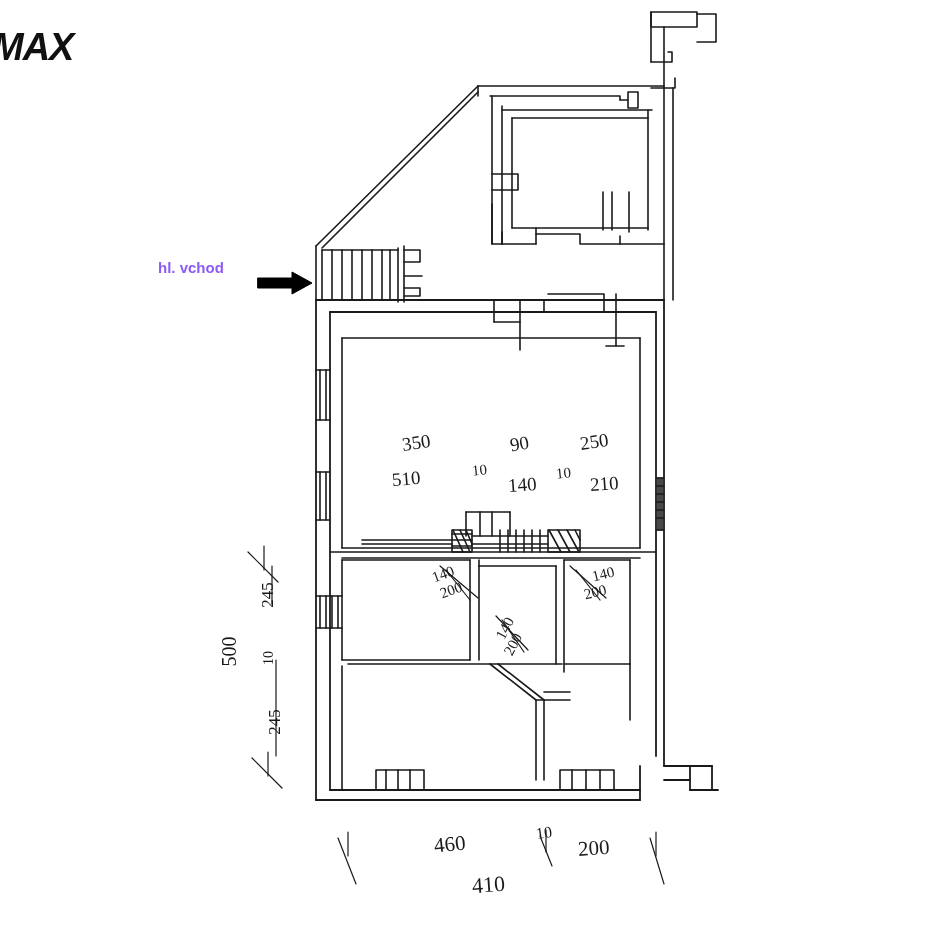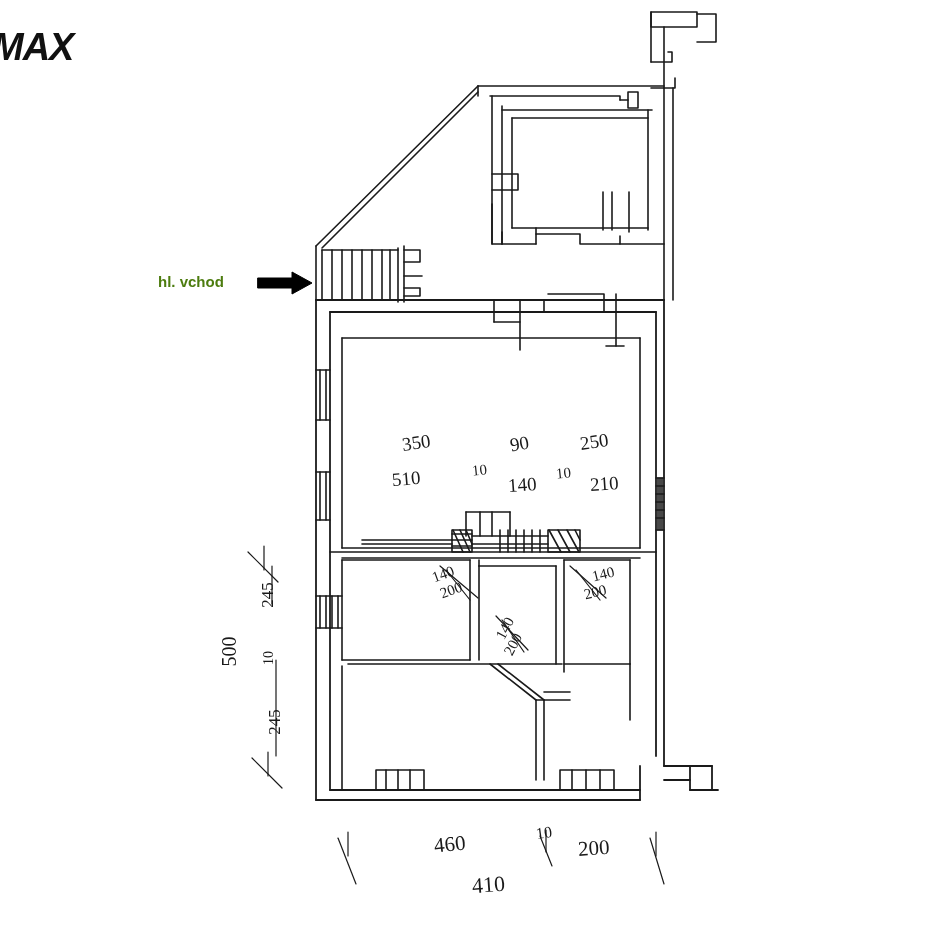--- a/index.html
+++ b/index.html
@@ -31,25 +31,25 @@
     font-family: "Liberation Sans", sans-serif;
     font-weight: bold;
     font-style: italic;
     font-size: 38px;
     letter-spacing: -1px;
     color: #111111;
   }
   .entry-label {
     position: absolute;
     left: 158px;
-    top: 273px;
+    top: 259px;
     font-family: "Liberation Sans", sans-serif;
     font-weight: bold;
     font-size: 15px;
-    color: #4d7c0f;
+    color: #8b5cf6;
   }
   .hand {
     position: absolute;
     font-family: "Liberation Serif", serif;
     color: #1a1a1a;
     white-space: nowrap;
   }
 </style>
 </head>
 <body>

